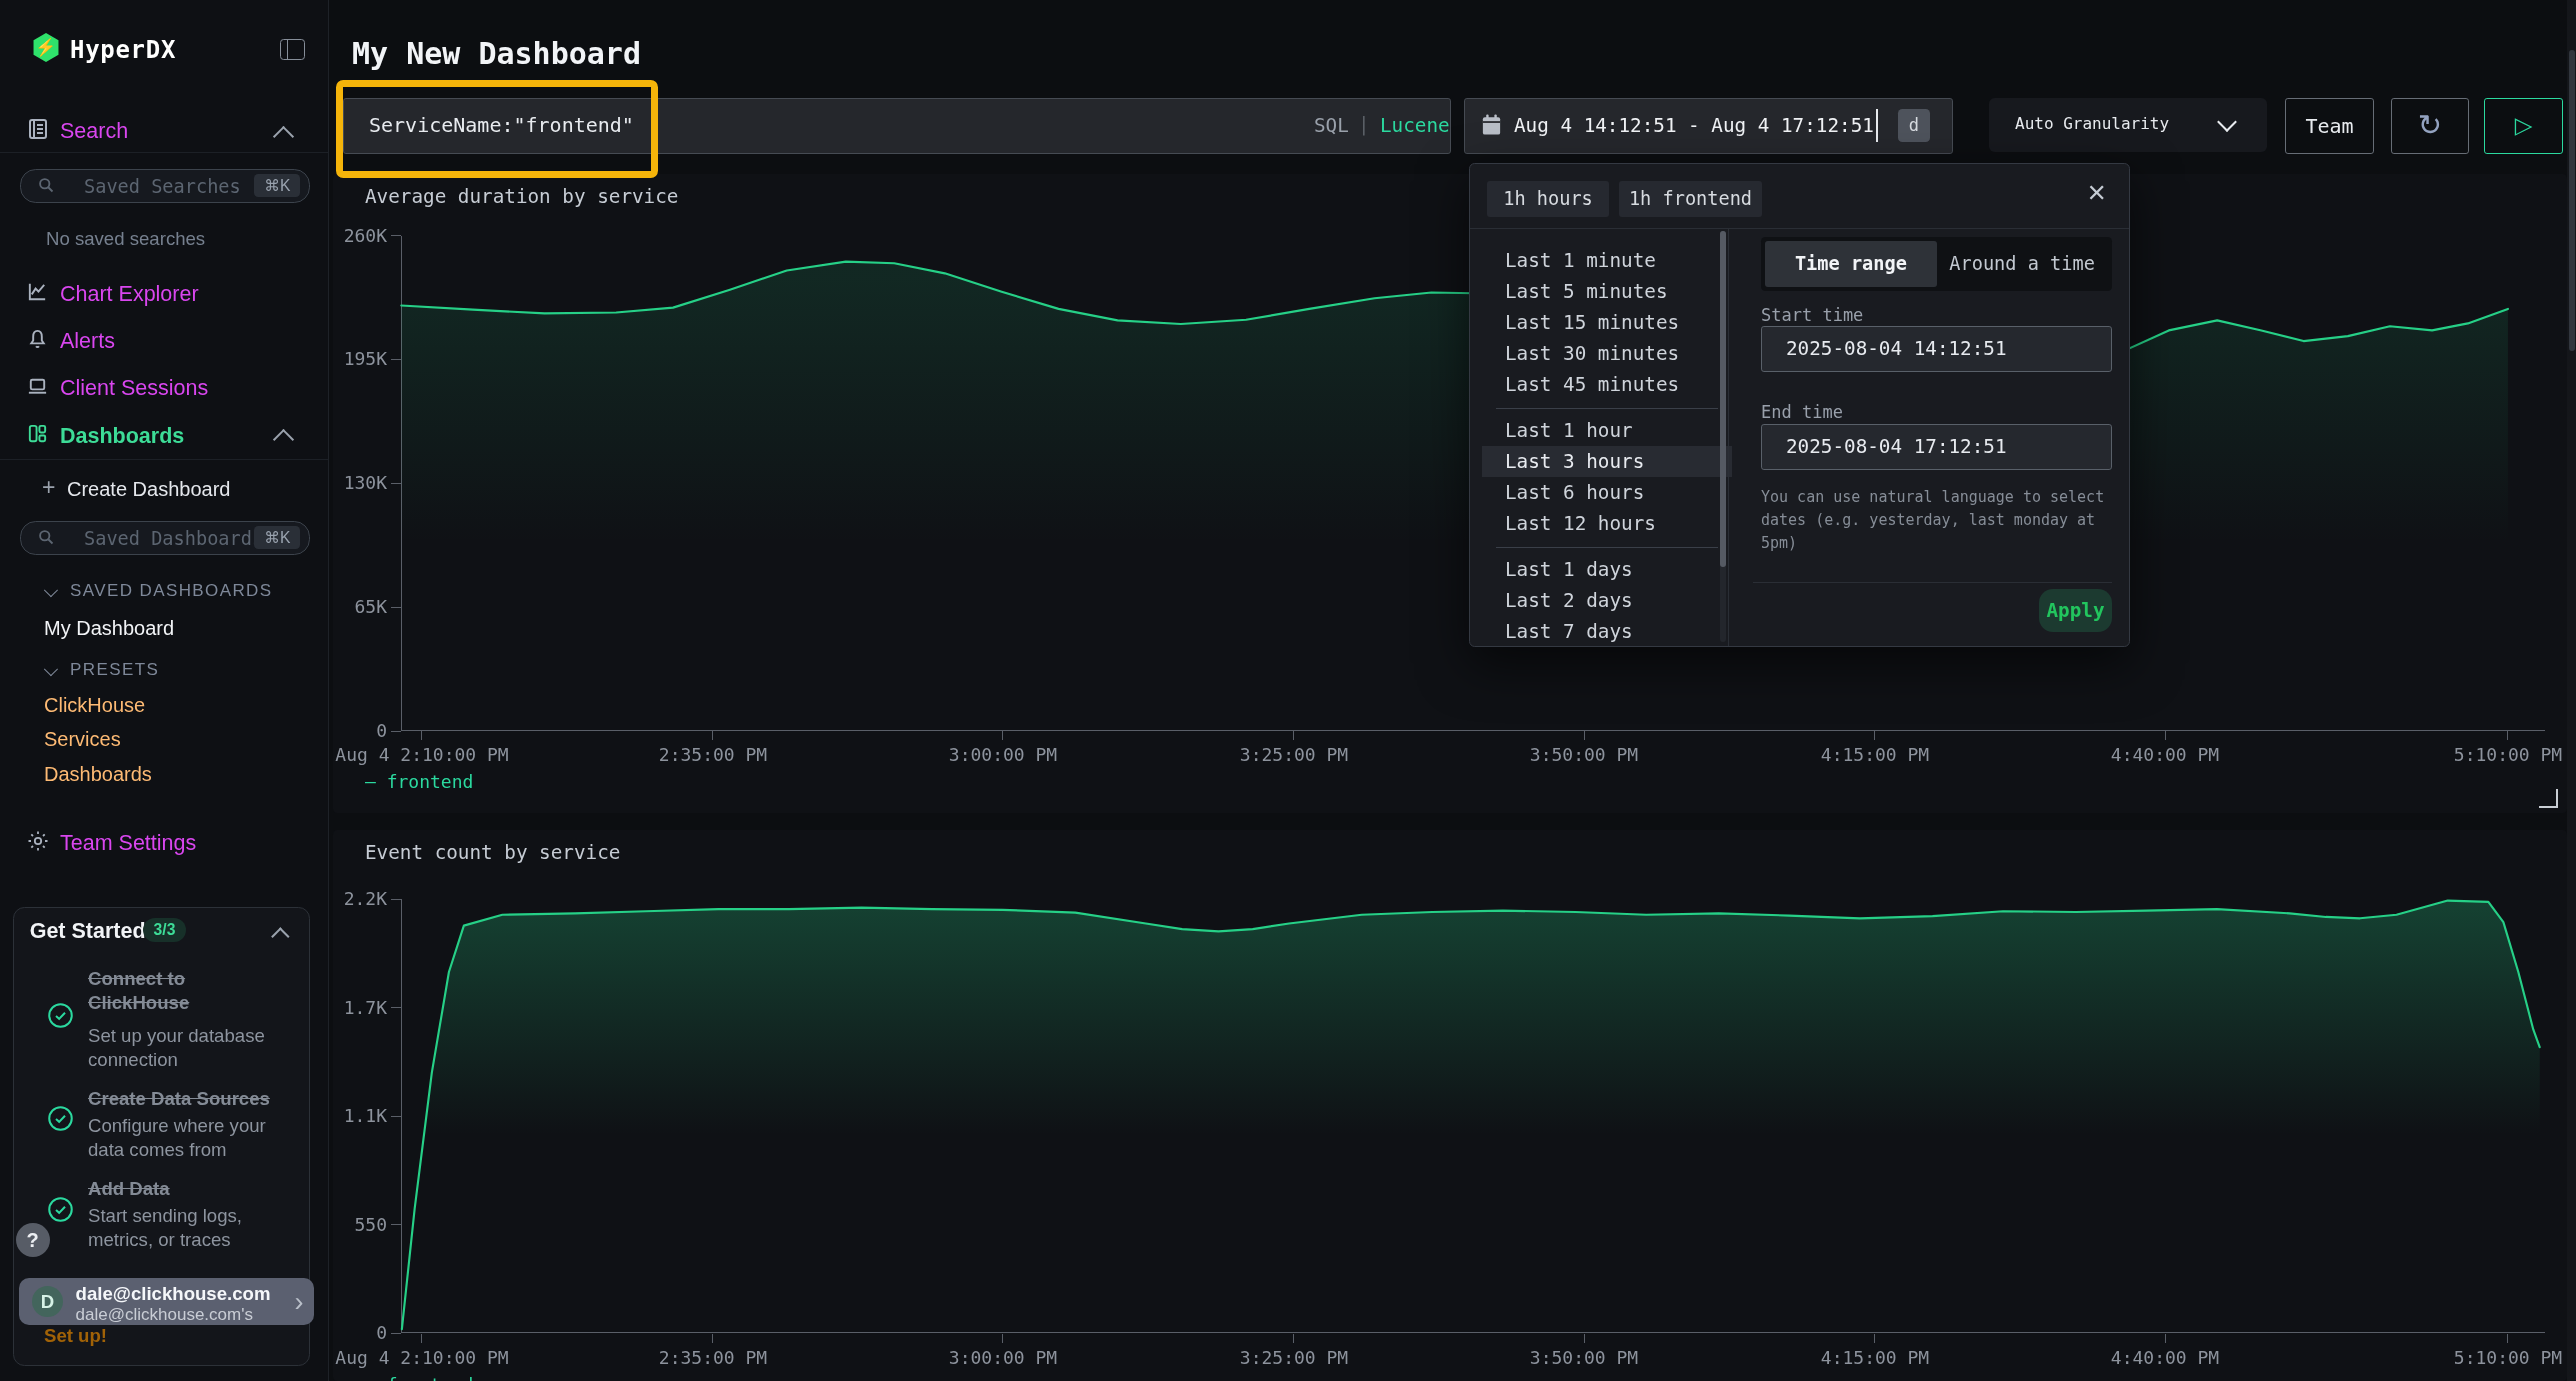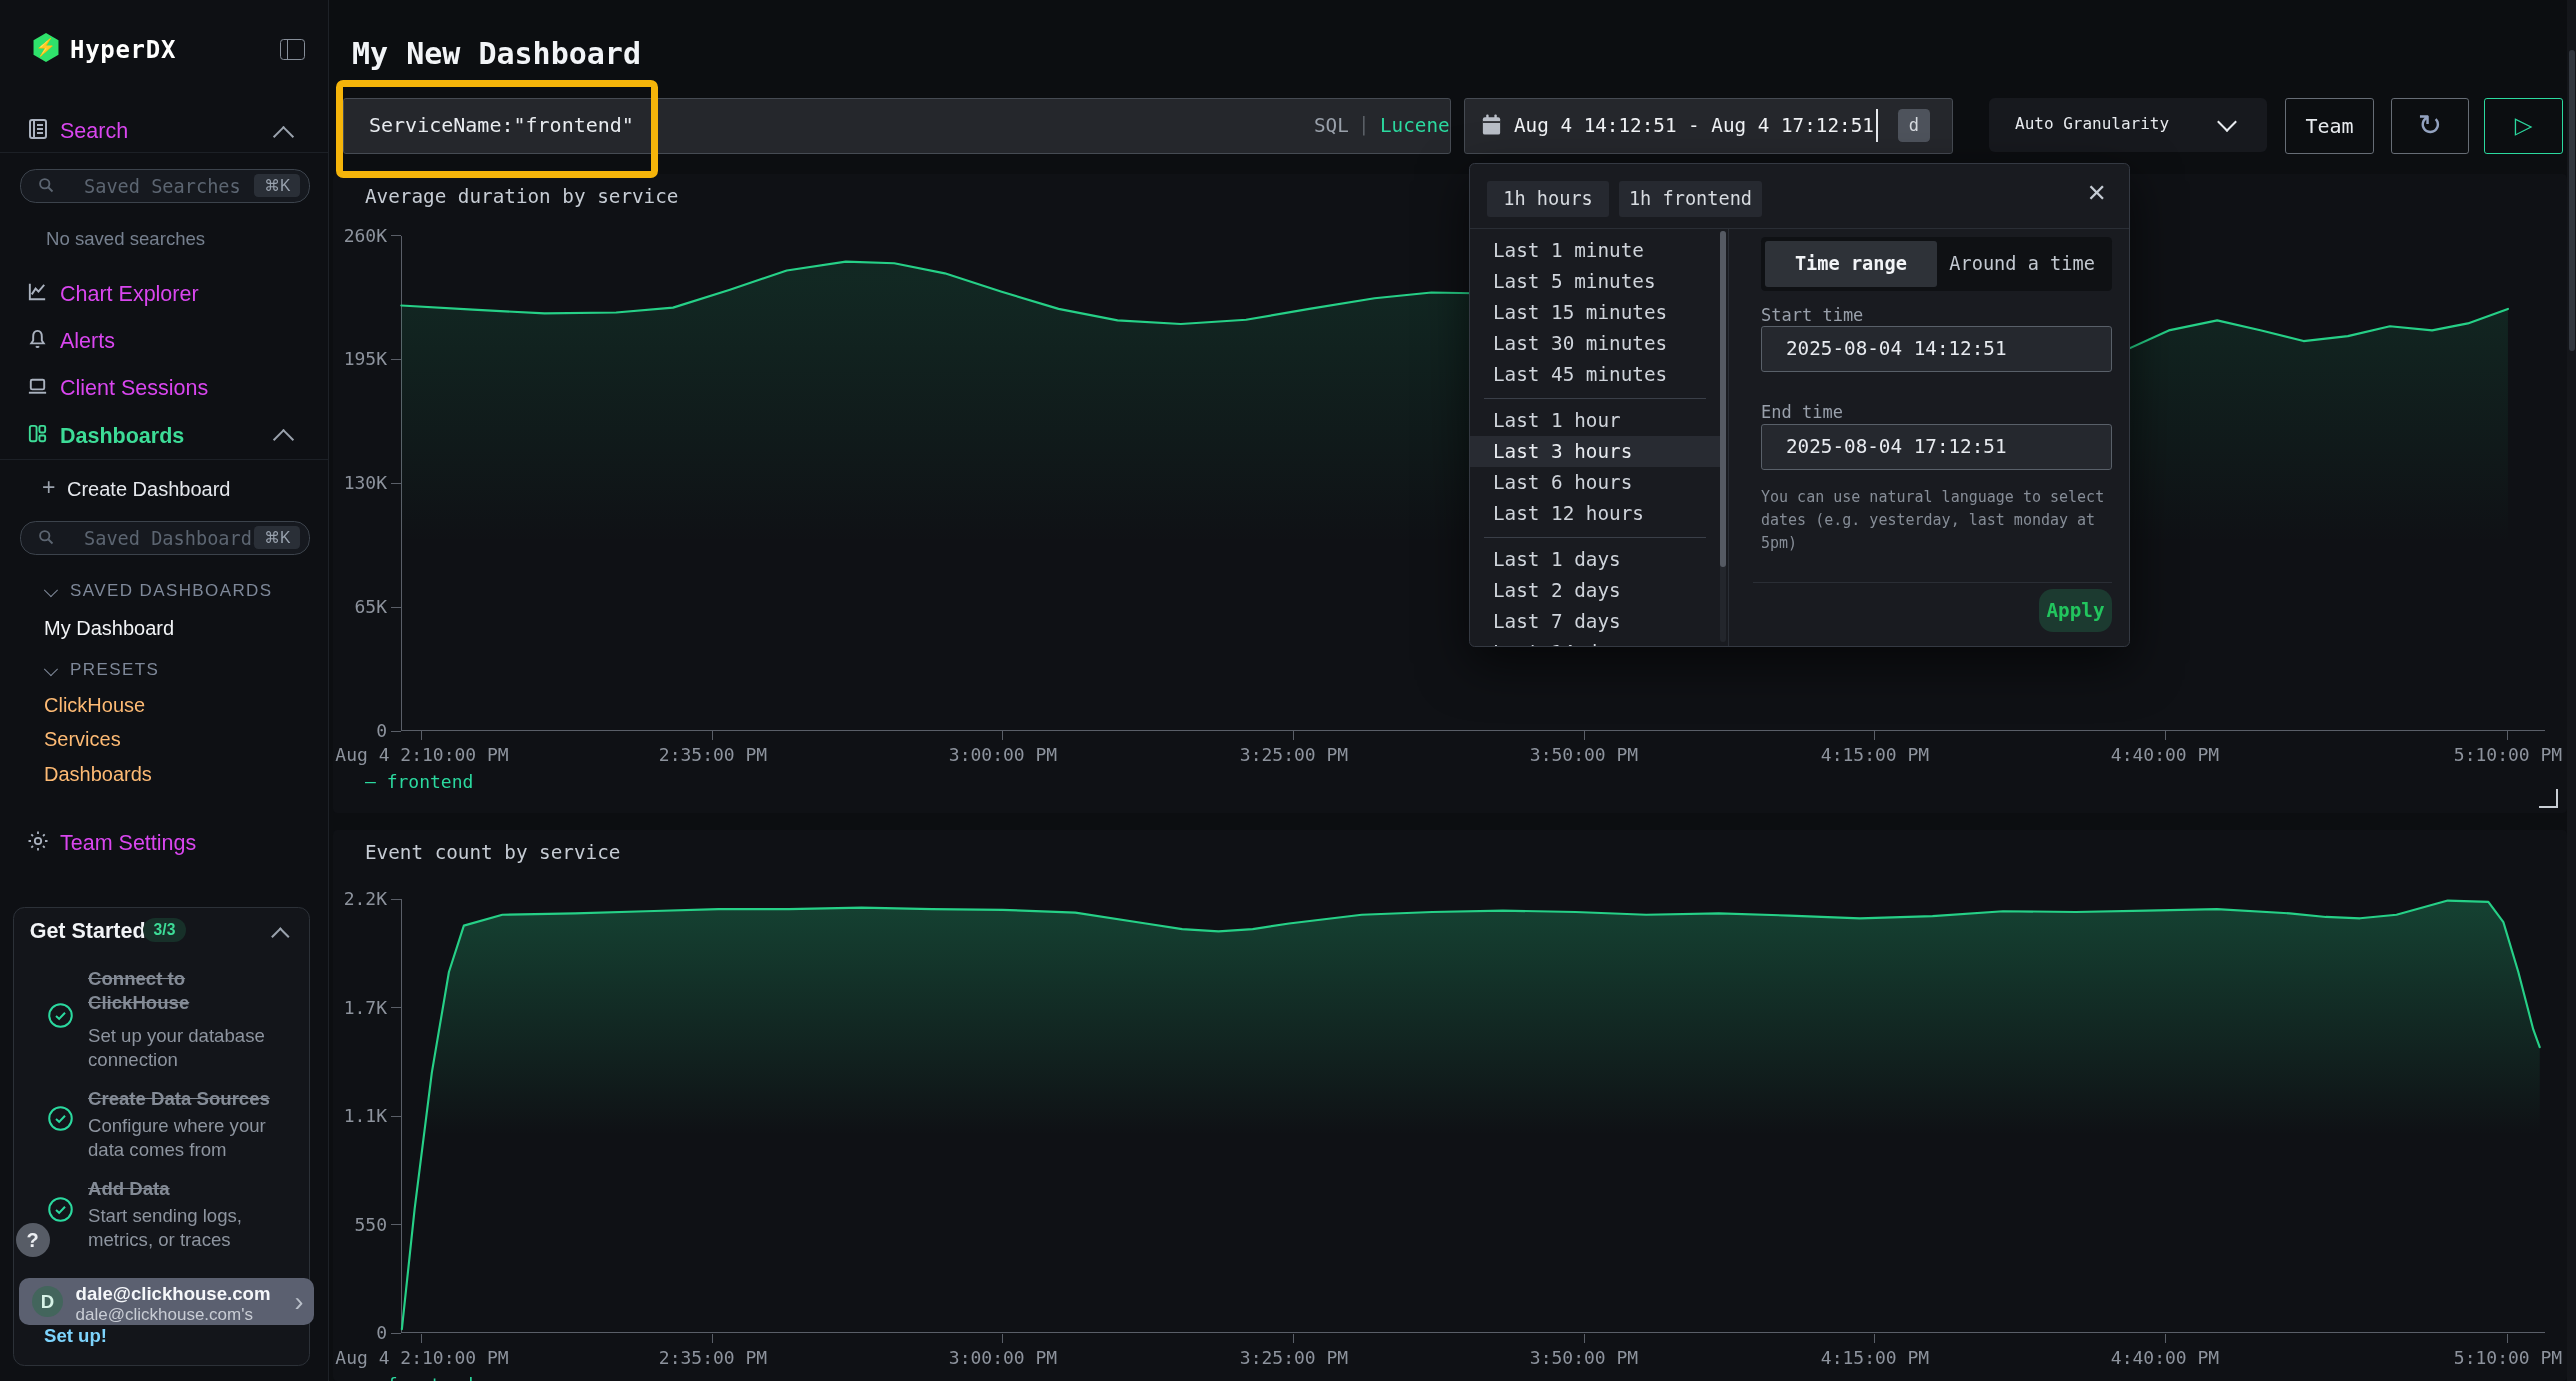--- a/index.html
+++ b/index.html
@@ -32,21 +32,21 @@
   
   #gs-card{left:13px;top:907px;width:295px;height:457px;border:0.7px solid #2c3138;border-radius:11.4px;background:#13151a;}
   .gs-title{left:15.7px;top:11.4px;font-size:21.5px;font-weight:bold;color:#f2f4f7;}
   .gs-badge{left:129px;top:10px;width:43px;height:24px;background:#173029;border-radius:12px;
             color:#3ddc97;font-size:15.7px;font-weight:bold;text-align:center;line-height:24px;}
   .gs-check{width:27px;height:27px;}
   .gs-item-title{width:179px;font-size:18.6px;font-weight:bold;color:#848b96;text-decoration:line-through;line-height:24px;}
   .gs-item-desc{width:186px;font-size:18.6px;color:#8d949f;line-height:24px;}
   #help-fab{left:15.7px;top:1223px;width:34px;height:34px;border-radius:50%;background:#575c66;z-index:30;
             color:#eceef2;font-size:20px;font-weight:bold;text-align:center;line-height:34px;}
-  .setup-frag{left:44px;top:1325px;font-size:18.6px;font-weight:bold;color:#7dd3fc;z-index:5;}
+  .setup-frag{left:44px;top:1325px;font-size:18.6px;font-weight:bold;color:#a16207;z-index:5;}
   #user-chip{left:18.6px;top:1278px;width:295px;height:47px;background:#5b6070;border-radius:10px;z-index:20;}
   #user-chip .avatar{position:absolute;left:13px;top:7.9px;width:31.5px;height:31.5px;border-radius:50%;background:#43655c;
                      color:#d6f2e6;font-weight:bold;font-size:18.6px;text-align:center;line-height:31.5px;}
   #user-chip .email{position:absolute;left:57px;top:5px;font-size:18.6px;font-weight:bold;color:#f5f7fa;}
   #user-chip .org{position:absolute;left:57px;top:27px;font-size:17px;color:#c9cdd5;}
   #user-chip .chev{position:absolute;right:10px;top:8.6px;font-size:27px;color:#b9bfc9;}
 
   
   .page-title{left:352px;top:36px;font-size:30px;font-weight:bold;color:#f2f4f7;}
   .input-box{background:#25272c;border:0.7px solid #464b53;border-radius:2.9px;}
@@ -86,21 +86,21 @@
 
   
   #popup{left:1469px;top:163px;width:659px;height:482px;background:#191b20;border:0.7px solid #343942;
          border-radius:5.7px;z-index:50;box-shadow:0 17px 50px rgba(0,0,0,.6);}
   .pp-btn{position:absolute;top:17px;height:36px;background:#262930;border-radius:2.9px;color:#d7dbe0;
           font-size:18.6px;text-align:center;line-height:36px;}
   #pp-back{left:17px;width:122px;}
   #pp-fwd{left:149px;width:143px;}
   #pp-close{position:absolute;right:23px;top:10px;font-size:31.5px;color:#c6ccd4;font-weight:200;}
   #pp-head-div{position:absolute;left:0;top:64px;width:100%;height:0.7px;background:#2a2e35;}
-  #tp-list{position:absolute;left:0;top:64px;width:250px;height:418px;overflow:hidden;padding-top:7px;box-sizing:border-box;}
+  #tp-list{position:absolute;left:12px;top:64px;width:250px;height:418px;overflow:hidden;padding-top:17px;box-sizing:border-box;}
   .tp-row{height:31px;line-height:31px;padding-left:23px;font-size:19.3px;color:#cfd4db;}
   .tp-row.sel{background:#282b32;color:#e8ebf0;}
   .tp-div{height:0.7px;background:#3a3f48;margin:7.9px 14.3px 6.4px 14.3px;}
   #tp-scroll{position:absolute;left:250px;top:67px;width:5.7px;height:411px;background:#23262c;border-radius:2.9px;}
   #tp-thumb{position:absolute;left:250px;top:67px;width:5.7px;height:336px;background:#555a63;border-radius:2.9px;}
   #tp-vline{position:absolute;left:258px;top:64px;width:0.7px;height:418px;background:#2a2e35;}
   #seg{position:absolute;left:291px;top:73px;width:351px;height:54px;background:#0f1114;border-radius:4.3px;display:flex;padding:4.3px;box-sizing:border-box;}
   .seg-item{flex:1;font-size:18.6px;text-align:center;line-height:46px;color:#c3c9d1;border-radius:2.9px;}
   .seg-item.active{background:#2e3238;color:#f2f4f7;font-weight:bold;}
   .fld-label{position:absolute;left:291px;font-size:17px;color:#99a0ab;}

